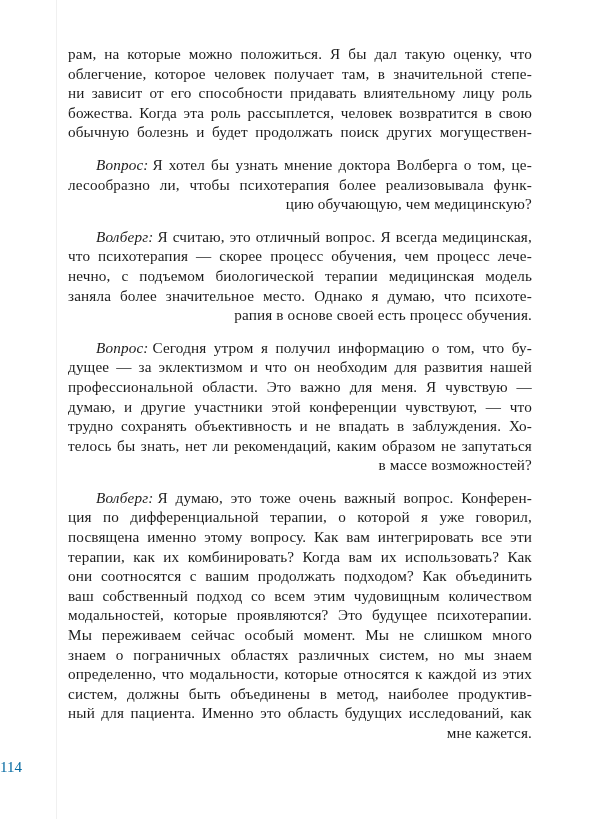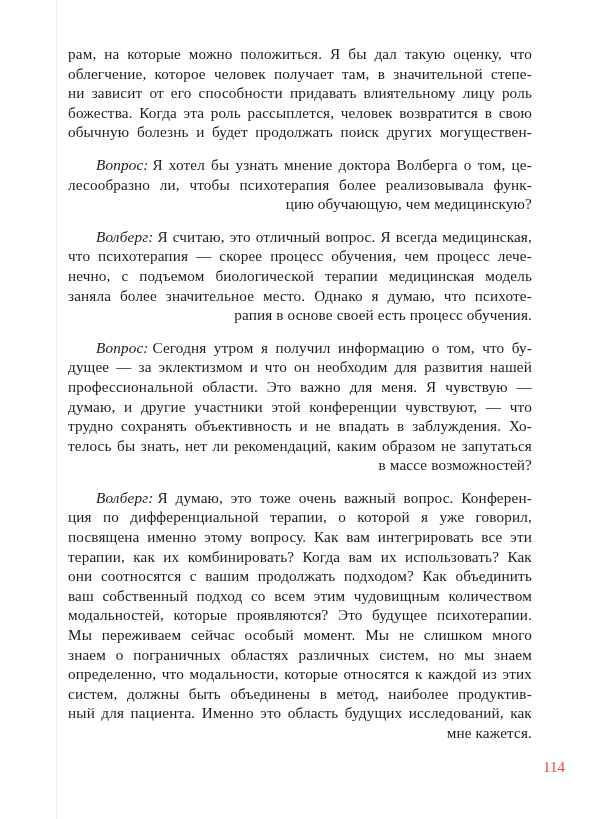--- a/index.html
+++ b/index.html
@@ -69,25 +69,25 @@
   .speaker {
     font-weight: normal;
     font-style: italic;
   }
 
   .pagenum {
     position: absolute;
     left: 0;
     top: 758px;
     width: 565px;
-    text-align: right;
+    text-align: left;
     font-size: 15px;
     line-height: 19px;
     font-family: "Liberation Serif", "DejaVu Serif", serif;
-    color: #ef4444;
+    color: #0369a1;
   }
 </style>
 </head>
 <body>
 
 <div class="scan-edge"></div>
 
 <div class="page" id="page-body">
     <div class="para">
       <div class="line j">

